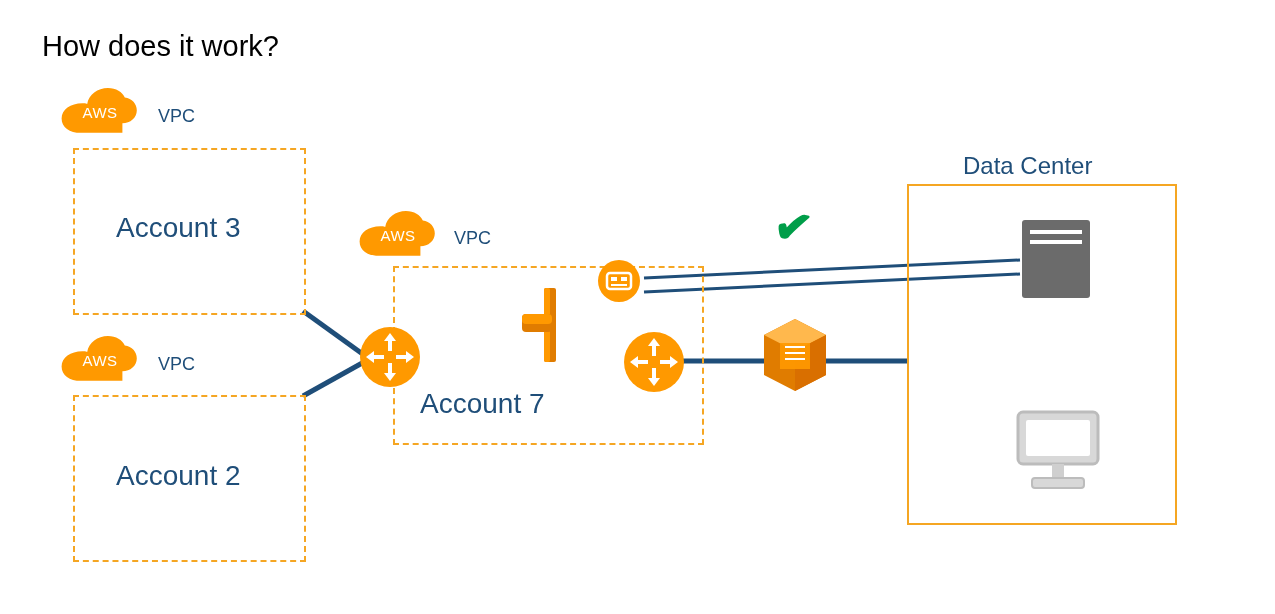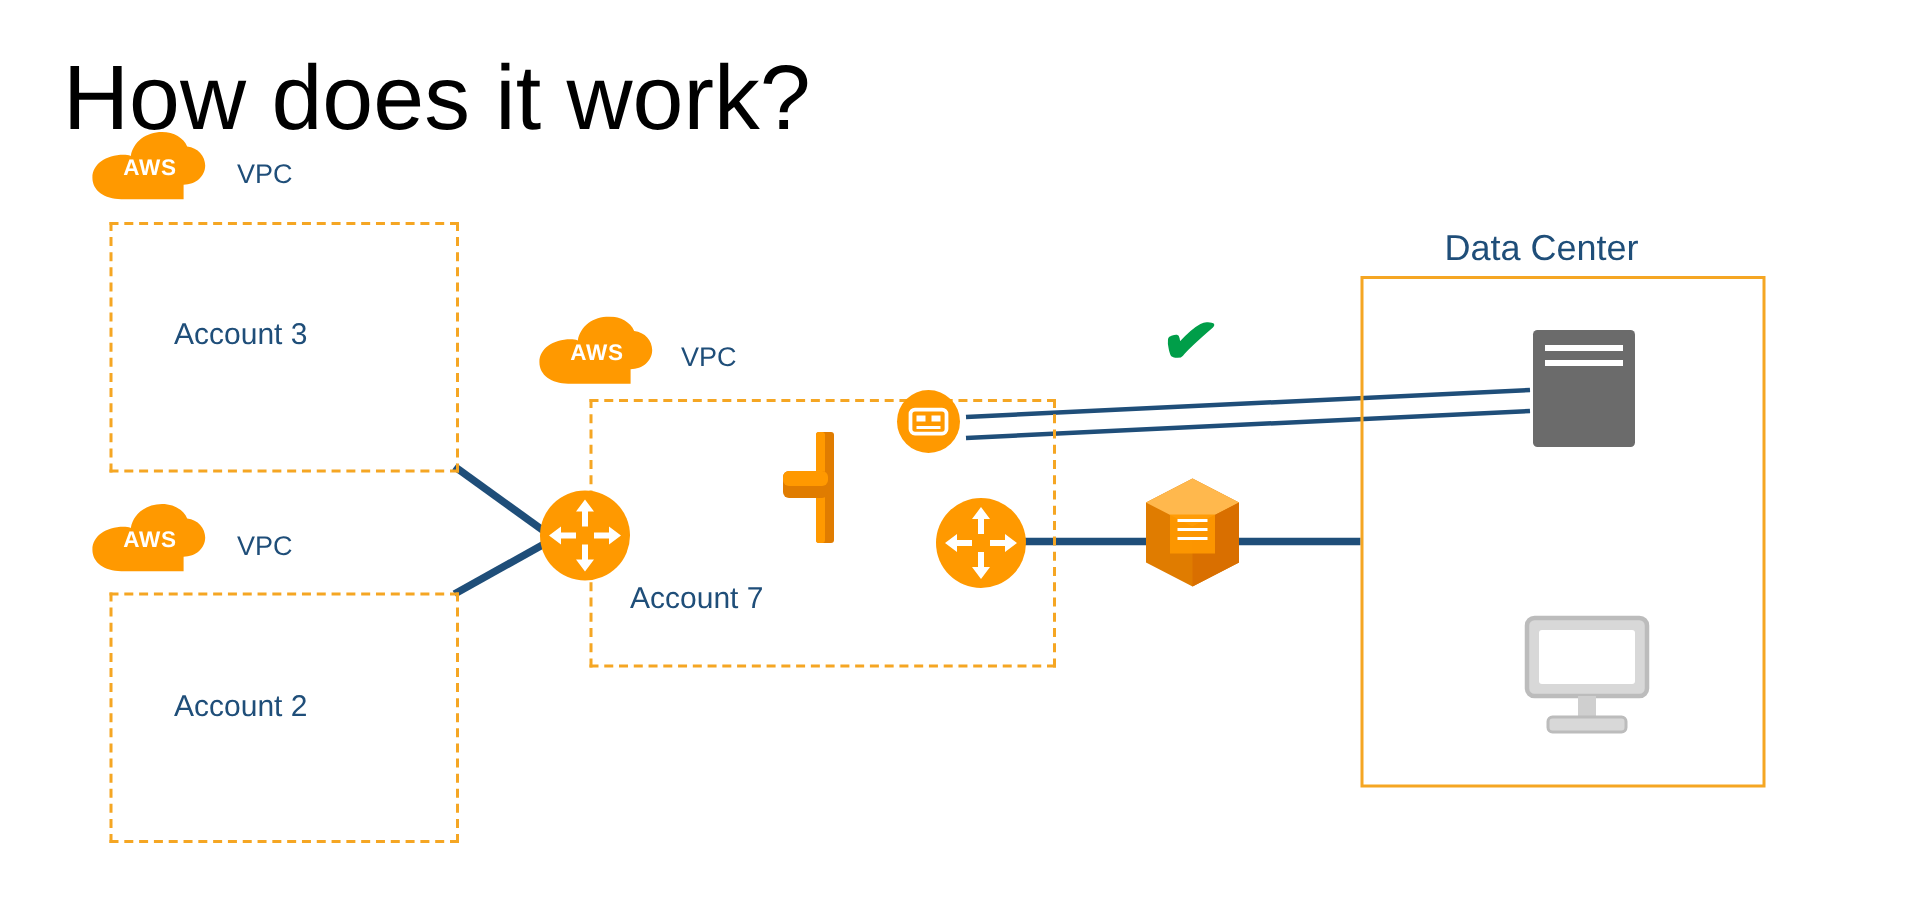--- a/index.html
+++ b/index.html
@@ -14,32 +14,32 @@
   }
   .slide {
     position: relative;
     width: 1275px;
     height: 614px;
   }
   .title {
     position: absolute;
     left: 42px;
     top: 30px;
-    font-size: 61px;
+    font-size: 29px;
     color: #000000;
     font-weight: 400;
   }
   .vpc-label {
     position: absolute;
     font-size: 18px;
     color: #1f4e79;
   }
   .account-label {
     position: absolute;
-    font-size: 20px;
+    font-size: 28px;
     color: #1f4e79;
   }
   .dc-label {
     position: absolute;
     font-size: 24px;
     color: #1f4e79;
   }
   .dashed-box {
     position: absolute;
     border: 2px dashed #f5a623;
@@ -55,21 +55,21 @@
     width: 80px;
     height: 48px;
   }
   .aws-cloud svg { width: 100%; height: 100%; }
   .aws-text {
     position: absolute;
     left: 50%;
     top: 50%;
     transform: translate(-50%, -48%);
     font-size: 15px;
-    font-weight: bold;
+    font-weight: normal;
     color: #ffffff;
     letter-spacing: 0.5px;
   }
   .router-icon {
     position: absolute;
     width: 64px;
     height: 64px;
   }
   .router-icon svg { width: 100%; height: 100%; }
   .tg-icon {

